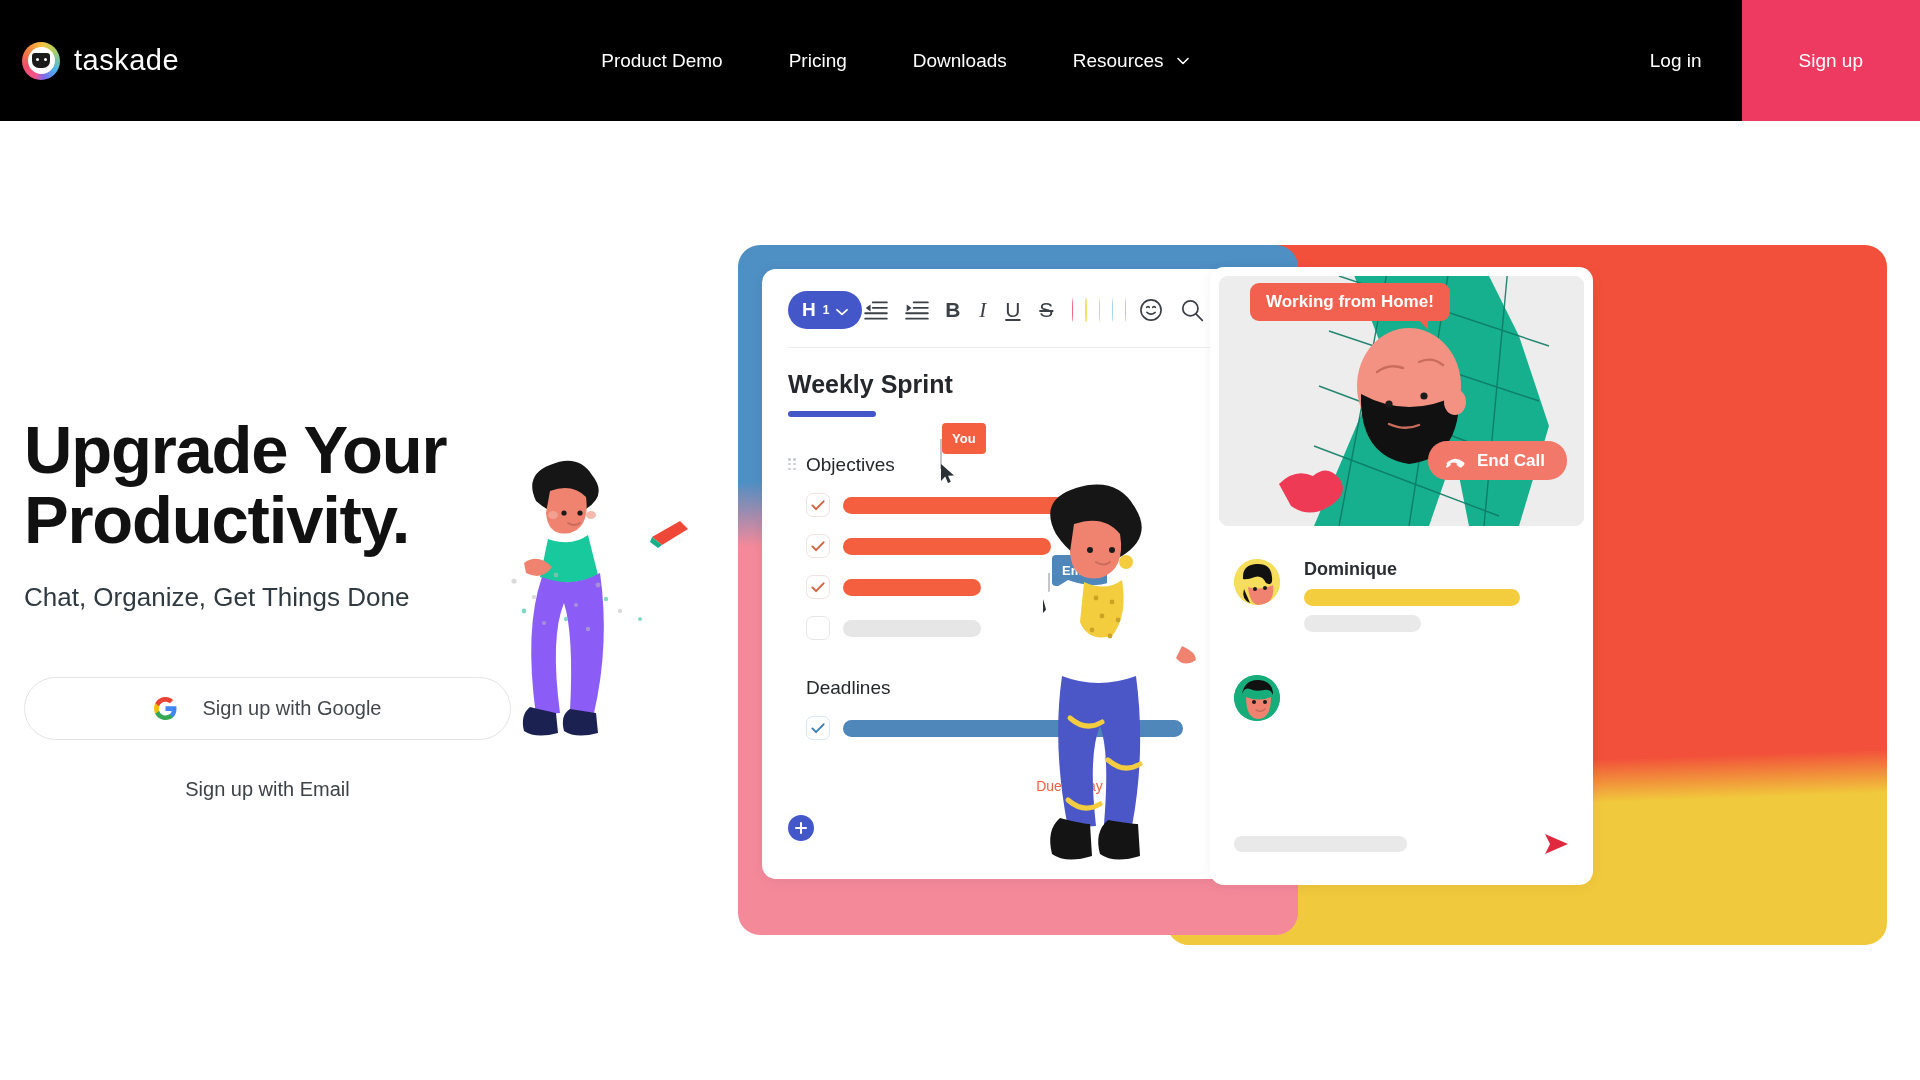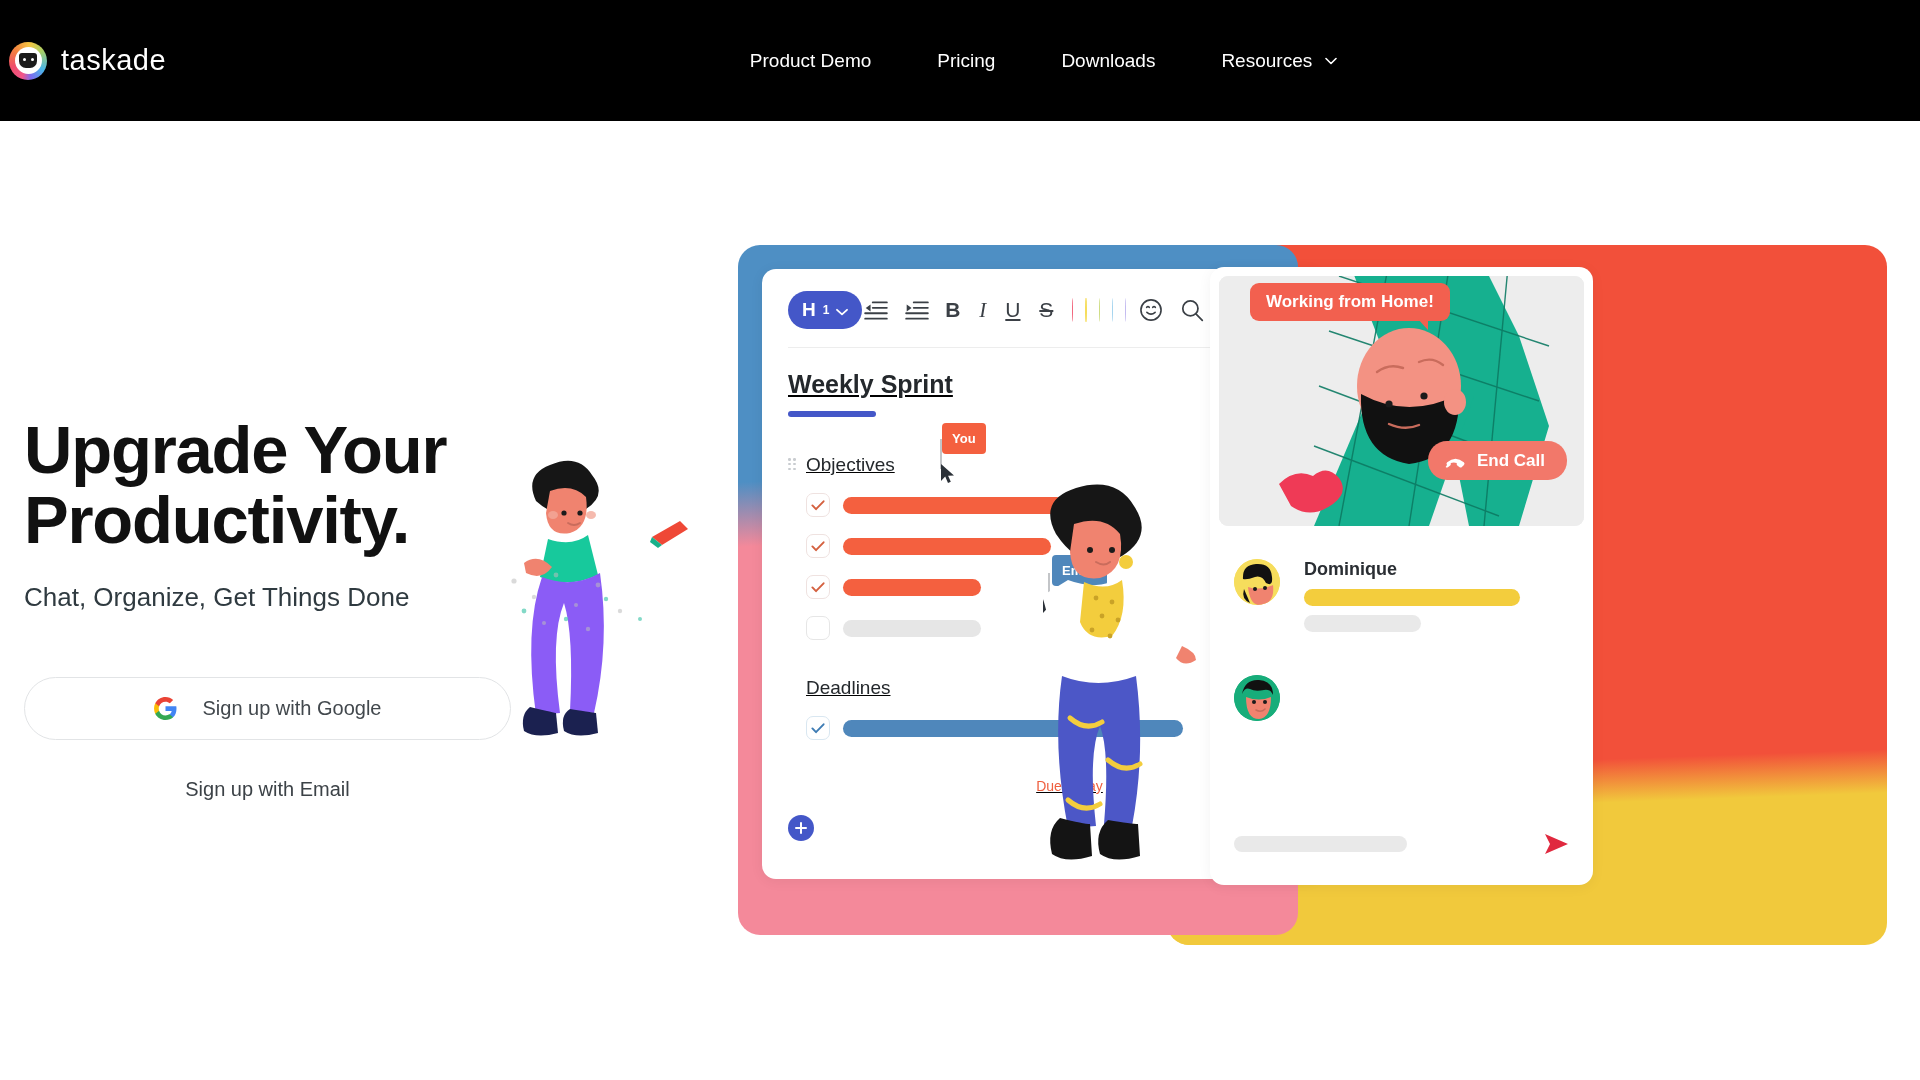--- a/index.html
+++ b/index.html
@@ -12,21 +12,21 @@
 
   
   .navbar {
     position: absolute; top: 0; left: 0;
     width: 1920px; height: 121px;
     background: #000000;
     display: flex; align-items: stretch;
   }
   .nav-brand {
     display: flex; align-items: center; gap: 14px;
-    padding-left: 9px; height: 121px;
+    padding-left: 22px; height: 121px;
   }
   .logo-ring {
     width: 38px; height: 38px; border-radius: 50%;
     background: conic-gradient(from 200deg, #f2558a 0deg, #ef4e6a 50deg,
                 #f3813f 110deg, #f5c542 165deg, #a8cf66 215deg,
                 #49b6e8 280deg, #7d6bf0 330deg, #f2558a 360deg);
     display: flex; align-items: center; justify-content: center;
     position: relative;
   }
   .logo-ring::after {
@@ -134,21 +134,21 @@
     font-size: 21px; color: #3b4046; margin-right: 19px; cursor: pointer;
     width: 15px; text-align: center; font-family: "Liberation Serif", serif;
   }
   .tb-letter.b { font-weight: 700; font-family: "Liberation Sans", sans-serif; }
   .tb-letter.i { font-style: italic; }
   .tb-letter.u { text-decoration: underline; font-family: "Liberation Sans", sans-serif;}
   .tb-letter.s { text-decoration: line-through; font-family: "Liberation Sans", sans-serif;}
   .dot { width: 24px; height: 24px; border-radius: 50%; margin-right: 12px; cursor: pointer; }
   .doc-divider { margin: 18px 26px 0 26px; height: 1px; background: #ededed; }
 
-  .doc-body { padding: 22px 26px 0 26px; position: relative; text-decoration: underline; }
+  .doc-body { padding: 22px 26px 0 26px; position: relative; }
   .doc-title { font-size: 25px; font-weight: 700; color: #24282c; }
   .doc-title-rule { width: 88px; height: 6px; background: #4457c8; border-radius: 3px; margin-top: 12px; }
   .section-label {
     font-size: 19px; color: #24282c; font-weight: 400; margin-top: 37px;
     position: relative; padding-left: 0;
   }
   .drag-handle {
     position: absolute; left: -18px; top: 4px; width: 7px; height: 12px;
     display: grid; grid-template-columns: 3px 3px; gap: 2px; align-content: space-between;
   }
@@ -259,20 +259,24 @@
     <span class="nav-link with-caret">
       <span>Resources</span>
       <span class="caret">
         <svg viewBox="0 0 12 8" width="12" height="8">
             <path d="M1 1.5 L6 6.5 L11 1.5" fill="none" stroke="#ffffff" stroke-width="1.6" stroke-linecap="round" stroke-linejoin="round"></path>
           </svg>
       </span>
     </span>
   </div>
 
+  <div class="nav-right">
+    <span class="nav-login">Log in</span>
+    <span class="nav-signup">Sign up</span>
+  </div>
 </div>
 
 <div class="hero-left">
   <div class="hero-title">
     <div>Upgrade Your</div>
     <div>Productivity.</div>
   </div>
   <div class="hero-sub">Chat, Organize, Get Things Done</div>
 
   <div class="google-btn">

